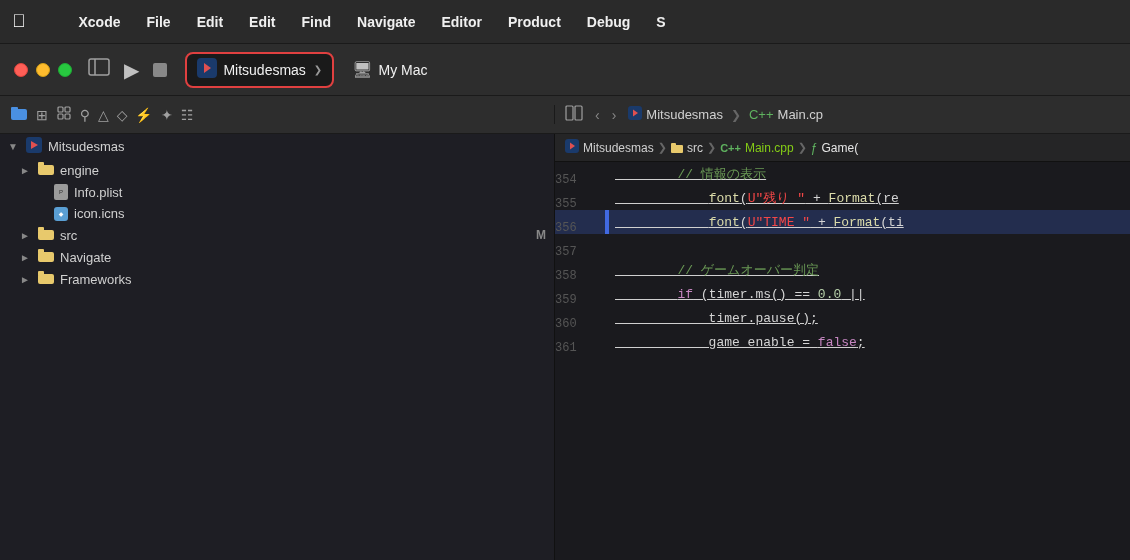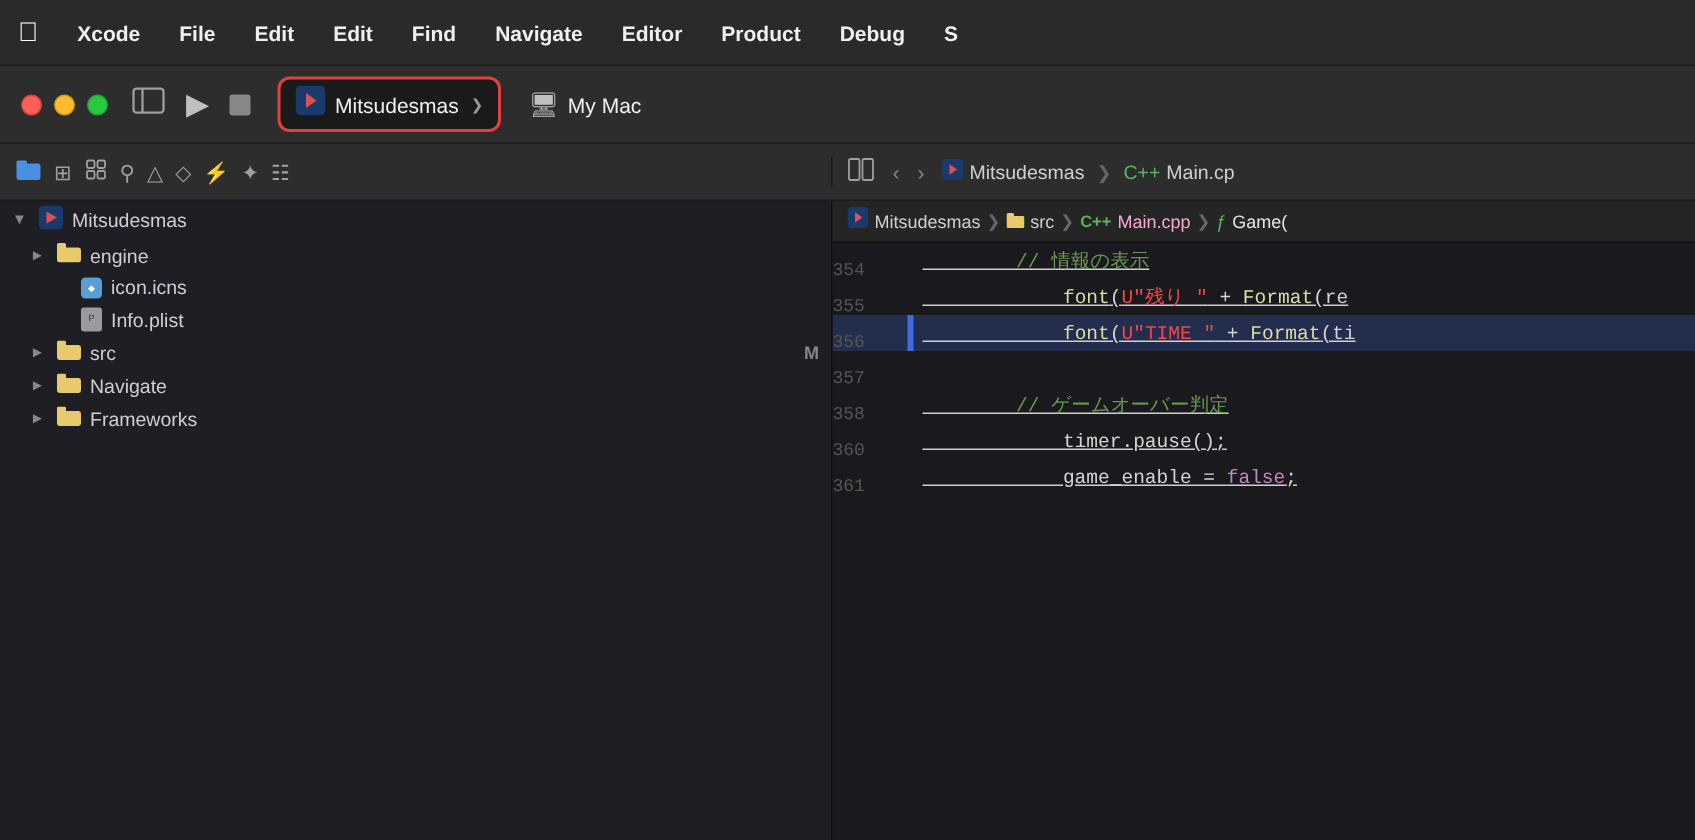--- a/index.html
+++ b/index.html
@@ -29,20 +29,21 @@
     .menu-item {
       color: #f0f0f0;
       font-size: 14px;
       font-weight: 700;
       cursor: pointer;
       padding: 2px 4px;
       border-radius: 3px;
     }
     .menu-item.bold {
       font-weight: 700;
+      margin-left: 27px;
     }
 
     
     .toolbar {
       height: 52px;
       background: #2d2d2d;
       display: flex;
       align-items: center;
       padding: 0 14px;
       gap: 10px;
@@ -427,28 +428,28 @@
         <svg width="16" height="13" viewBox="0 0 16 13">
           <rect x="0" y="3" width="16" height="10" rx="2" fill="#e8c96c"></rect>
           <rect x="0" y="0" width="6" height="5" rx="1" fill="#e8c96c"></rect>
         </svg>
       </span>
       <span>engine</span>
     </div>
 
     <div class="tree-item indent-2">
       <span class="tree-chevron" style="visibility:hidden;">►</span>
+      <span class="plist-icon">P</span>
+      <span>Info.plist</span>
+    </div>
+
+    <div class="tree-item indent-2">
+      <span class="tree-chevron" style="visibility:hidden;">►</span>
       <span class="icns-icon">◆</span>
       <span>icon.icns</span>
-    </div>
-
-    <div class="tree-item indent-2">
-      <span class="tree-chevron" style="visibility:hidden;">►</span>
-      <span class="plist-icon">P</span>
-      <span>Info.plist</span>
     </div>
 
     <div class="tree-item indent-1">
       <span class="tree-chevron">►</span>
       <span>
         <svg width="16" height="13" viewBox="0 0 16 13">
           <rect x="0" y="3" width="16" height="10" rx="2" fill="#e8c96c"></rect>
           <rect x="0" y="0" width="6" height="5" rx="1" fill="#e8c96c"></rect>
         </svg>
       </span>
@@ -493,21 +494,21 @@
       <span style="color:#666;font-size:11px;">❯</span>
       <span>
         <svg width="12" height="10" viewBox="0 0 12 10">
           <rect x="0" y="2" width="12" height="8" rx="1" fill="#e8c96c"></rect>
           <rect x="0" y="0" width="5" height="4" rx="1" fill="#e8c96c"></rect>
         </svg>
       </span>
       <span style="color:#d0d0d0;font-size:12px;">src</span>
       <span style="color:#666;font-size:11px;">❯</span>
       <span style="color:#5fb25f;font-size:11px;font-weight:600;">C++</span>
-      <span style="color:#f9a8d4;font-size:12px;text-align:center;">Main.cpp</span>
+      <span style="color:#84cc16;font-size:12px;text-align:center;">Main.cpp</span>
       <span style="color:#666;font-size:11px;">❯</span>
       <span style="color:#5fb25f;font-size:12px;">ƒ</span>
       <span style="color:#e5e5e5;font-size:12px;">Game(</span>
     </div>
 
     <div class="code-editor">
 
       <div class="code-line">
         <span class="line-num">354</span>
         <span class="code-content"><span class="c-comment">        // 情報の表示</span></span>
@@ -527,20 +528,24 @@
       <div class="code-line">
         <span class="line-num">357</span>
         <span class="code-content"></span>
       </div>
 
       <div class="code-line">
         <span class="line-num">358</span>
         <span class="code-content"><span class="c-comment">        // ゲームオーバー判定</span></span>
       </div>
 
+      <div class="code-line">
+        <span class="line-num">359</span>
+        <span class="code-content">        <span class="c-keyword">if</span><span class="c-plain"> (timer.ms() == </span><span class="c-number">0.0</span><span class="c-plain"> ||</span></span>
+      </div>
 
       <div class="code-line">
         <span class="line-num">360</span>
         <span class="code-content"><span class="c-plain">            timer.pause();</span></span>
       </div>
 
       <div class="code-line">
         <span class="line-num">361</span>
         <span class="code-content"><span class="c-plain">            game_enable = </span><span class="c-keyword">false</span><span class="c-plain">;</span></span>
       </div>

